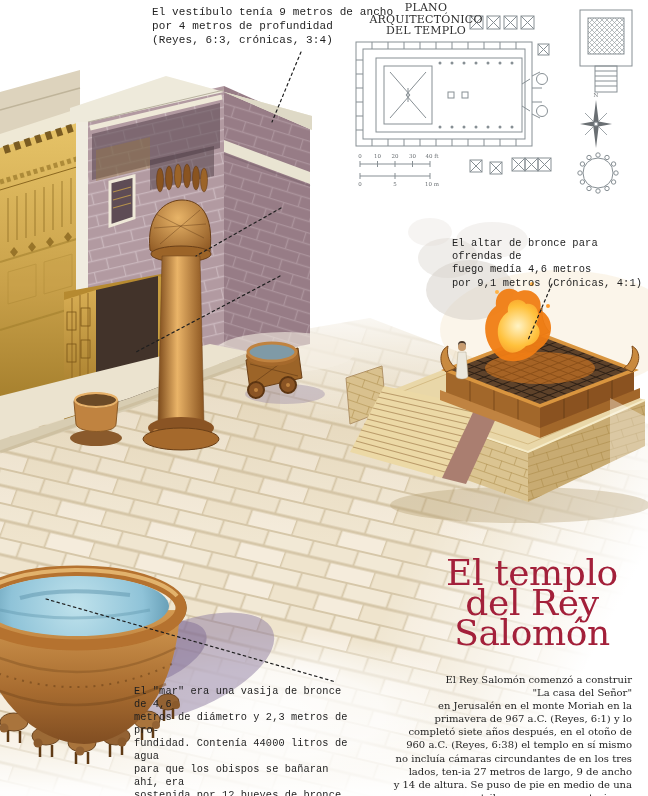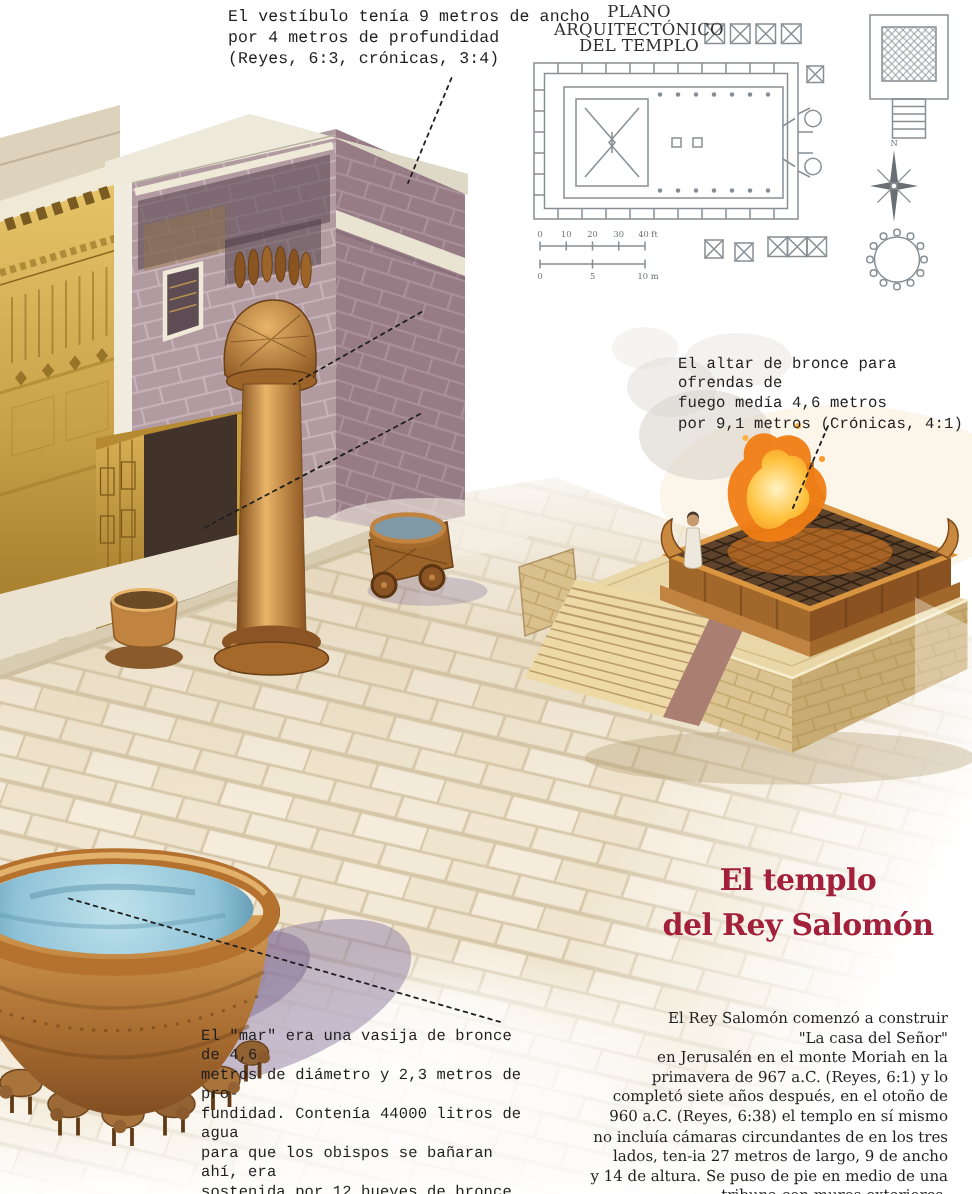--- a/index.html
+++ b/index.html
@@ -9,22 +9,22 @@
   #plansvg{left:352px;top:0;}
   .co{position:absolute;text-align:left;color:#1f1f1f;font-size:10.4px;line-height:13.2px;
       white-space:pre-line;letter-spacing:.1px;font-family:Liberation Mono, monospace;}
   .co-vestibule{left:152px;top:6px;width:268px;font-size:11px;line-height:13.8px;}
   .co-pillar{left:272px;top:195px;width:222px;}
   .co-doors{left:277px;top:262px;width:198px;}
   .co-altar{left:452px;top:237px;width:202px;}
   .co-sea{left:134px;top:685px;width:222px;font-size:10.3px;line-height:13px;}
   .plan-title{position:absolute;left:352px;top:2px;width:148px;text-align:center;font-weight:normal;
       font-size:11px;line-height:11.5px;color:#2e2e2e;white-space:pre-line;letter-spacing:.2px;}
-  .main-title{position:absolute;left:416px;top:571px;width:232px;text-align:center;font-weight:bold;
-      font-size:20px;line-height:30px;white-space:pre-line;letter-spacing:-.4px;color:#a3203a;}
+  .main-title{position:absolute;left:416px;top:558px;width:232px;text-align:center;font-weight:normal;
+      font-size:36px;line-height:30px;white-space:pre-line;letter-spacing:-.4px;color:#a3203a;}
   .intro{position:absolute;left:386px;top:641px;width:246px;text-align:right;font-size:10px;
       line-height:13.1px;white-space:pre-line;color:#1f1f1f;margin-top:32px;}
 </style>
 </head>
 <body>
 
 <div id="stage">
 
 <svg id="illus" width="648" height="796" viewBox="0 0 648 796">
   <defs>

